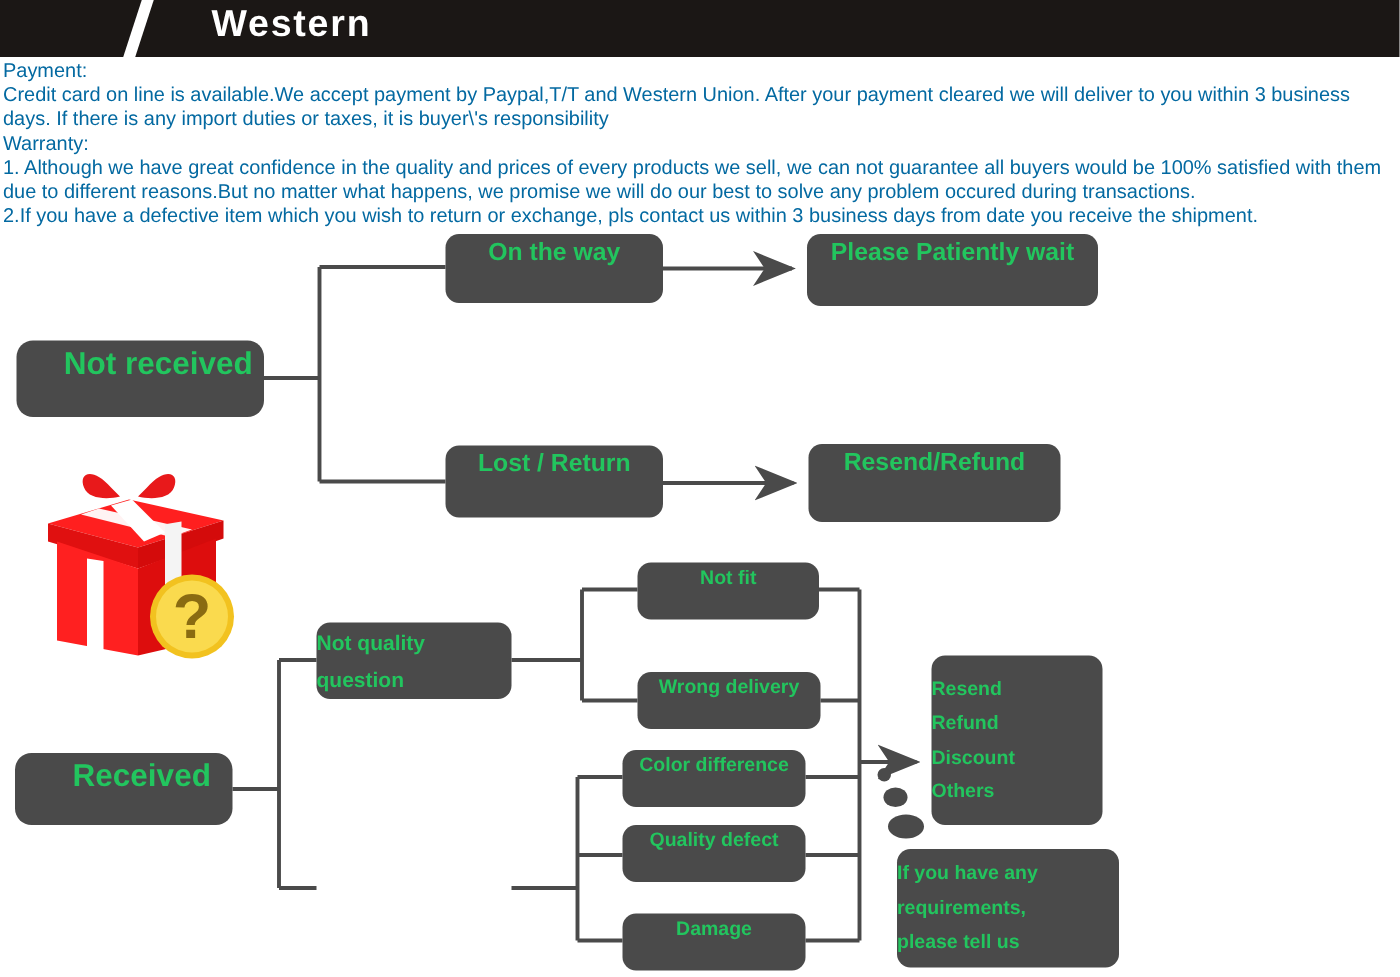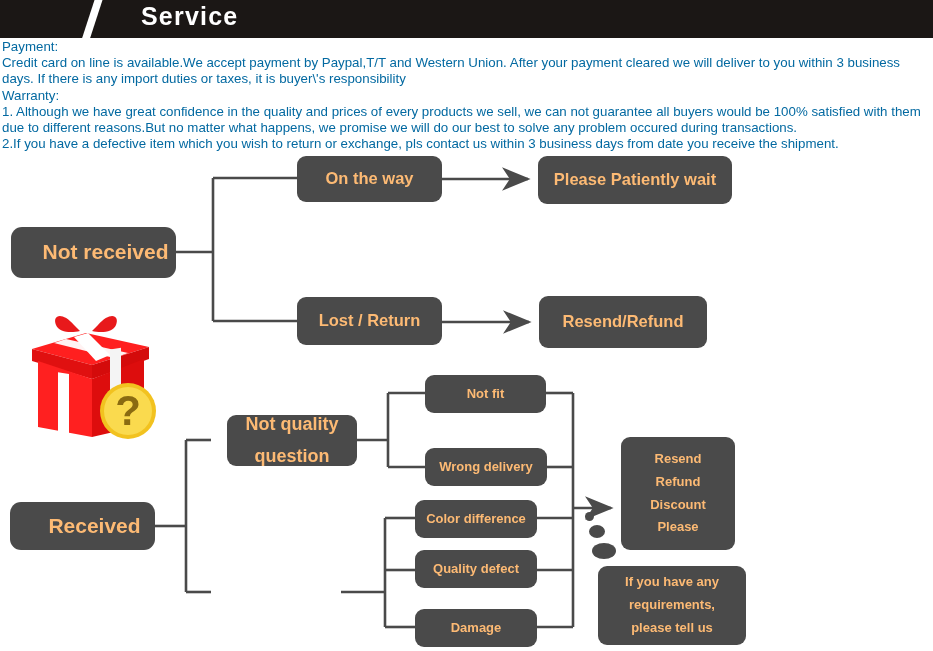--- a/index.html
+++ b/index.html
@@ -25,42 +25,42 @@
   .copy{
     position:absolute;left:2px;top:39px;width:926px;
     font-size:13.3px;line-height:16.2px;color:#0369a1;
     font-family:"Liberation Sans", sans-serif;
   }
   .copy p{margin:0;}
   
   .flow{position:absolute;left:0;top:0;width:933px;height:651px;}
   .node{
     position:absolute;background:#4a4a4a;border-radius:9px;
-    color:#fdba74;font-weight:bold;
-    display:flex;align-items:center;justify-content:center;
+    color:#22c55e;font-weight:bold;
+    display:flex;align-items:flex-start;justify-content:center;
     text-align:center;box-sizing:border-box;
     line-height:1.55;
   }
   .node.big{font-size:21px;border-radius:11px;padding-left:24px;}
   .node.med{font-size:16.5px;}
-  .node.sm{font-size:18px;margin-left:16px;}
+  .node.sm{font-size:14px;}
   .node.xs{font-size:13px;}
   .node.multi{flex-direction:column;line-height:1.75;}
   .node.multi span{display:block;}
   svg.lines{position:absolute;left:0;top:0;width:933px;height:651px;}
   
   .gift{position:absolute;left:18px;top:303px;width:145px;height:138px;}
   .dots .d{position:absolute;background:#4a4a4a;border-radius:50%;}
 </style>
 </head>
 <body>
 
 <div class="header">
   <div class="slash"></div>
-  <div class="title">Service</div>
+  <div class="title">Western</div>
 </div>
 
 <div class="copy">
   <p>Payment:</p>
   <p>Credit card on line is available.We accept payment by Paypal,T/T and Western Union. After your payment cleared we will deliver to you within 3 business days. If there is any import duties or taxes, it is buyer\'s responsibility</p>
   <p>Warranty:</p>
   <p>1. Although we have great confidence in the quality and prices of every products we sell, we can not guarantee all buyers would be 100% satisfied with them due to different reasons.But no matter what happens, we promise we will do our best to solve any problem occured during transactions.</p>
   <p>2.If you have a defective item which you wish to return or exchange, pls contact us within 3 business days from date you receive the shipment.</p>
 </div>
 
@@ -188,21 +188,21 @@
   </div>
 
   <div class="node xs" style="left:415px;top:609px;width:122px;height:38px;">
     <span>Damage</span>
   </div>
 
   <div class="node xs multi" style="left:621px;top:437px;width:114px;height:113px;">
     <span>Resend</span>
     <span>Refund</span>
     <span>Discount</span>
-    <span>Please</span>
+    <span>Others</span>
   </div>
 
   <div class="node xs multi" style="left:598px;top:566px;width:148px;height:79px;">
     <span>If you have any</span>
     <span>requirements,</span>
     <span>please tell us</span>
   </div>
 
 </div>
 

